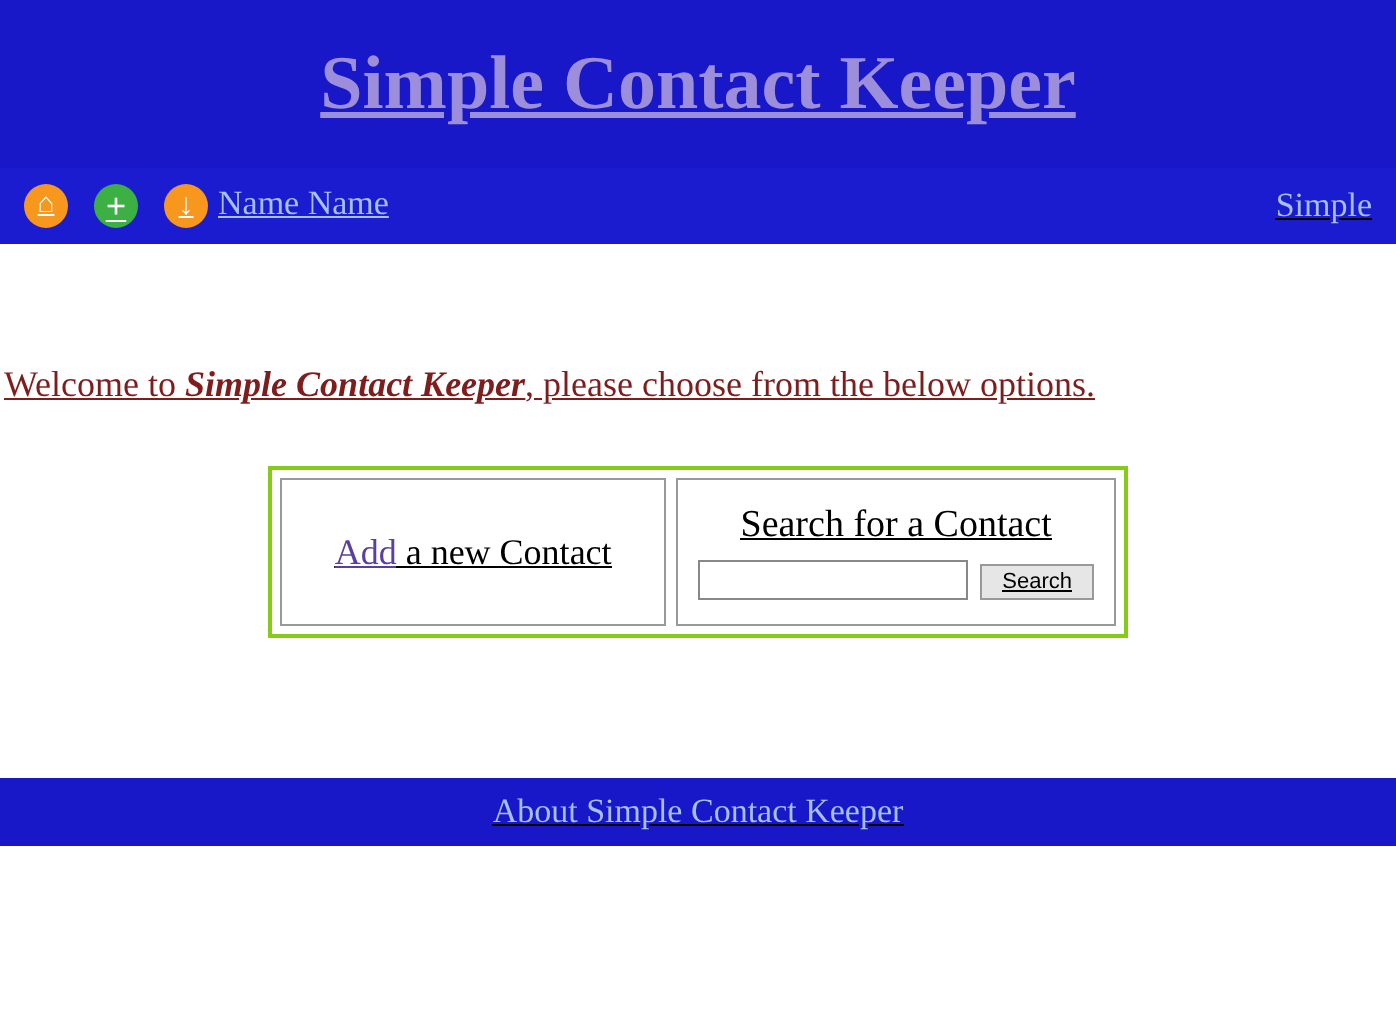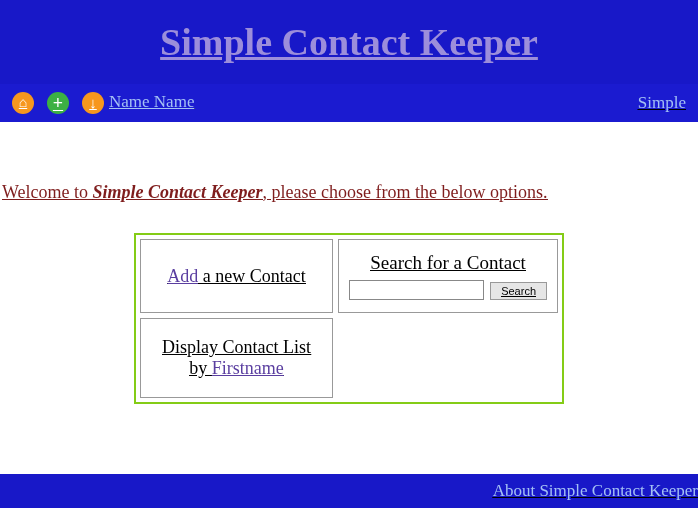--- a/index.html
+++ b/index.html
@@ -15,21 +15,21 @@
 .icon-down { background: #f7971e; color: #fff; font-size: 15px; font-weight: bold; }
 .welcome { padding: 60px 2px 30px; font-size: 18px; color: #7f1d1d; }
 .welcome strong { font-style: italic; font-weight: bold; }
 .grid { display: grid; grid-template-columns: 1fr 1fr; gap: 5px; width: 430px; margin: 0 auto; border: 2px solid #84cc16; padding: 4px; }
 .cell { border: 1px solid #999; padding: 18px 10px; text-align: center; font-size: 18px; color: #000; }
 .cell .link { color: #5a3ea0; }
 .search-title { font-size: 19px; margin-bottom: 6px; }
 .search-row { display: flex; gap: 6px; justify-content: center; align-items: flex-end; border-radius: 10px; }
 .search-row input[type=text] { width: 135px; height: 20px; border: 1px solid #888; font-size: 12px; padding: 0 2px; }
 .search-row button { background: #e6e6e6; border: 1px solid #999; font-size: 11px; padding: 2px 10px; cursor: pointer; font-family: Arial, sans-serif; }
-.footer { background: #1818c8; text-align: right; padding: 7px 0; margin-top: 70px; }
+.footer { background: #1818c8; text-align: center; padding: 7px 0; margin-top: 70px; }
 .footer a { color: #a4c0f4; text-decoration: none; font-size: 17px; }
 </style>
 </head>
 <body>
 
 <div class="header">
   <h1>Simple Contact Keeper</h1>
 </div>
 
 <div class="toolbar">
@@ -47,20 +47,17 @@
   <div class="cell" style="display:flex;align-items:center;justify-content:center;">
     <div><a href="#" class="link">Add</a><span> a new Contact</span></div>
   </div>
   <div class="cell" style="padding:12px 10px;">
     <div class="search-title">Search for a Contact</div>
     <div class="search-row">
       <input type="text" placeholder="" style="">
       <button>Search</button>
     </div>
   </div>
-  <div class="cell">
-    <span>Display Contact List by </span><a href="#" class="link">Firstname</a>
-  </div>
 </div>
 
 <div class="footer">
   <a href="#">About Simple Contact Keeper</a>
 </div>
 
 </body></html>

